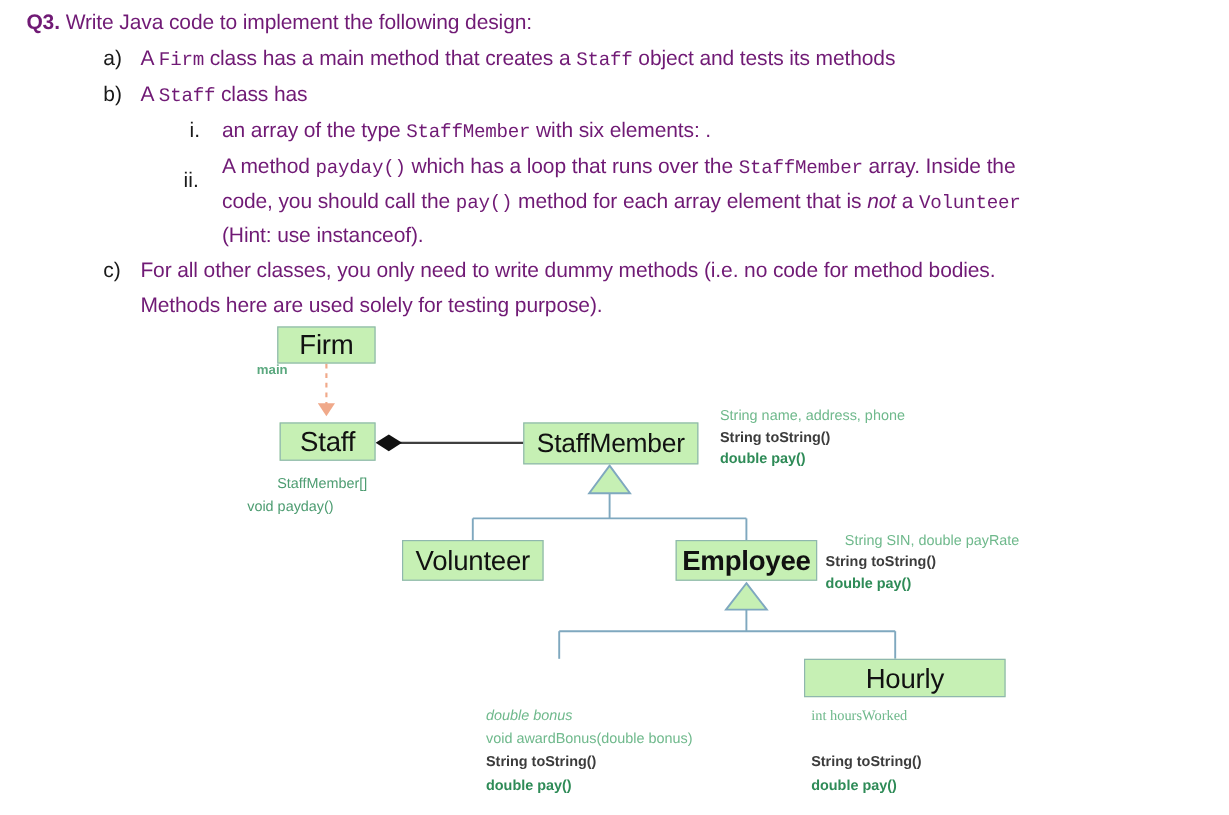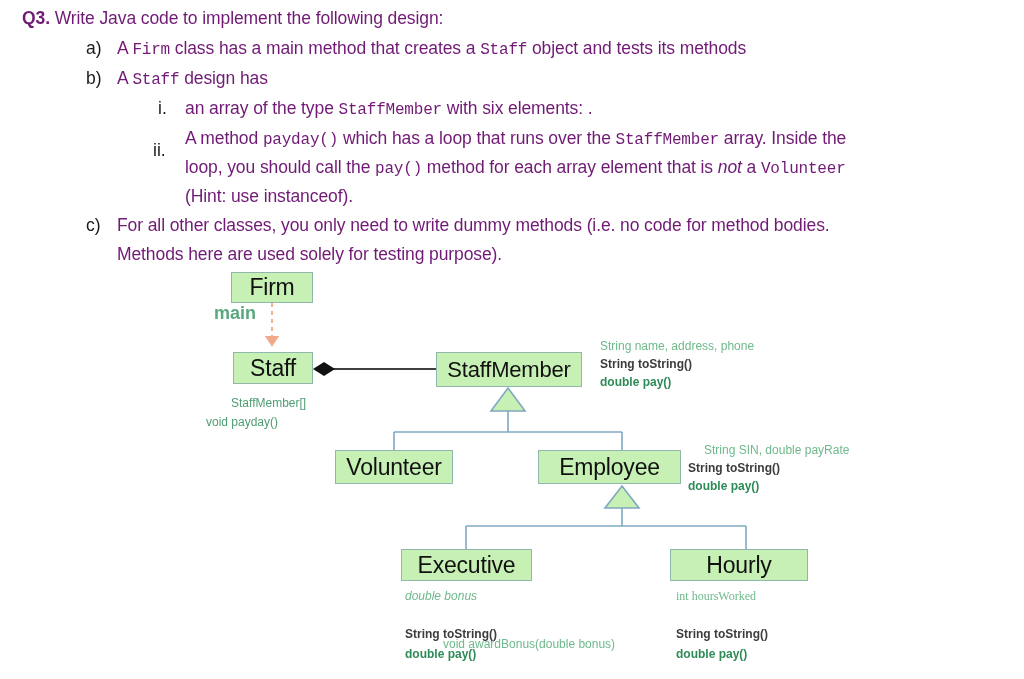--- a/index.html
+++ b/index.html
@@ -78,21 +78,21 @@
     white-space: nowrap;
     font-family: "Liberation Sans", sans-serif;
   }
   .ann-field  { color: #6fb98c; font-weight: normal; }
   .ann-plain  { color: #4e9d72; font-weight: normal; }
   .ann-dark   { color: #3c3c3c; font-weight: bold; }
   .ann-green  { color: #2e8b57; font-weight: bold; }
 
   .main-label {
     position: absolute;
-    font-size: 18px;
+    font-size: 11px;
     color: #5aa87e;
     font-weight: bold;
     white-space: nowrap;
   }
 
   svg.edges {
     position: absolute;
     left: 0;
     top: 0;
     width: 1024px;
@@ -109,34 +109,34 @@
     <span class="q-bold">Q3.</span><span> </span><span><span>Write Java code to implement the following design:</span></span>
   </div>
 
   <div class="marker" style="left:86px; top:36px;">a)</div>
   <div class="q-line" style="left:117px; top:36px;">
     <span>A </span><span class="code">Firm</span><span> class has a main method that creates a </span><span class="code">Staff</span><span> object and tests its methods</span>
   </div>
 
   <div class="marker" style="left:86px; top:66px;">b)</div>
   <div class="q-line" style="left:117px; top:66px;">
-    <span>A </span><span class="code">Staff</span><span> design has</span>
+    <span>A </span><span class="code">Staff</span><span> class has</span>
   </div>
 
   <div class="marker" style="left:158px; top:96px;">i.</div>
   <div class="q-line" style="left:185px; top:96px;">
     <span>an array of the type </span><span class="code">StaffMember</span><span> with six elements: .</span>
   </div>
 
   <div class="marker" style="left:153px; top:138px;">ii.</div>
   <div class="q-line" style="left:185px; top:126px;">
     <span>A method </span><span class="code">payday()</span><span> which has a loop that runs over the </span><span class="code">StaffMember</span><span> array. Inside the</span>
   </div>
   <div class="q-line" style="left:185px; top:155px;">
-    <span>loop, you should call the </span><span class="code">pay()</span><span> method for each array element that is </span><span class="ital">not</span><span> a </span><span class="code">Volunteer</span>
+    <span>code, you should call the </span><span class="code">pay()</span><span> method for each array element that is </span><span class="ital">not</span><span> a </span><span class="code">Volunteer</span>
   </div>
   <div class="q-line" style="left:185px; top:184px;">(Hint: use instanceof).</div>
 
   <div class="marker" style="left:86px; top:213px;">c)</div>
   <div class="q-line" style="left:117px; top:213px;">For all other classes, you only need to write dummy methods (i.e. no code for method bodies.</div>
   <div class="q-line" style="left:117px; top:242px;">Methods here are used solely for testing purpose).</div>
 </div>
 
 <div id="uml-diagram">
 
@@ -174,39 +174,38 @@
   <div class="uml-box" style="left:231px; top:272px; width:82px; height:31px;">Firm</div>
 
   <div class="main-label" style="left:214px; top:303px;">main</div>
 
   <div class="uml-box" style="left:233px; top:352px; width:80px; height:32px;">Staff</div>
 
   <div class="uml-box" style="left:436px; top:352px; width:146px; height:35px; font-size:22px;">StaffMember</div>
 
   <div class="uml-box" style="left:335px; top:450px; width:118px; height:34px;">Volunteer</div>
 
-  <div class="uml-box" style="left:538px; top:450px; width:143px; height:34px;">Employee</div>
-
-  <div class="uml-box" style="left:401px; top:549px; width:131px; height:32px;">Executive</div>
-
-  <div class="uml-box" style="left:670px; top:549px; width:138px; height:32px;">Hourly</div>
+  <div class="uml-box" style="left:563px; top:450px; width:118px; height:34px;font-weight:bold;">Employee</div>
+
+
+  <div class="uml-box" style="left:670px; top:549px; width:168px; height:32px;">Hourly</div>
 
   <div class="ann ann-plain" style="left:206px; top:393px;margin-left:25px;">StaffMember[]</div>
   <div class="ann ann-plain" style="left:206px; top:412px;">void payday()</div>
 
   <div class="ann ann-field" style="left:600px; top:336px;">String name, address, phone</div>
   <div class="ann ann-dark" style="left:600px; top:354px;">String toString()</div>
   <div class="ann ann-green" style="left:600px; top:372px;">double pay()</div>
 
   <div class="ann ann-field" style="left:704px; top:440px;">String SIN, double payRate</div>
   <div class="ann ann-dark" style="left:688px; top:458px;">String toString()</div>
   <div class="ann ann-green" style="left:688px; top:476px;">double pay()</div>
 
   <div class="ann ann-field" style="left:405px; top:586px;font-style:italic;">double bonus</div>
-  <div class="ann ann-field" style="left:405px; top:634px;margin-left:38px;">void awardBonus(double bonus)</div>
+  <div class="ann ann-field" style="left:405px; top:605px;">void awardBonus(double bonus)</div>
   <div class="ann ann-dark" style="left:405px; top:624px;">String toString()</div>
   <div class="ann ann-green" style="left:405px; top:644px;">double pay()</div>
 
   <div class="ann ann-field" style="left:676px; top:586px;font-family:Liberation Serif, serif;">int hoursWorked</div>
   <div class="ann ann-dark" style="left:676px; top:624px;">String toString()</div>
   <div class="ann ann-green" style="left:676px; top:644px;">double pay()</div>
 
 </div>
 
 </body></html>

